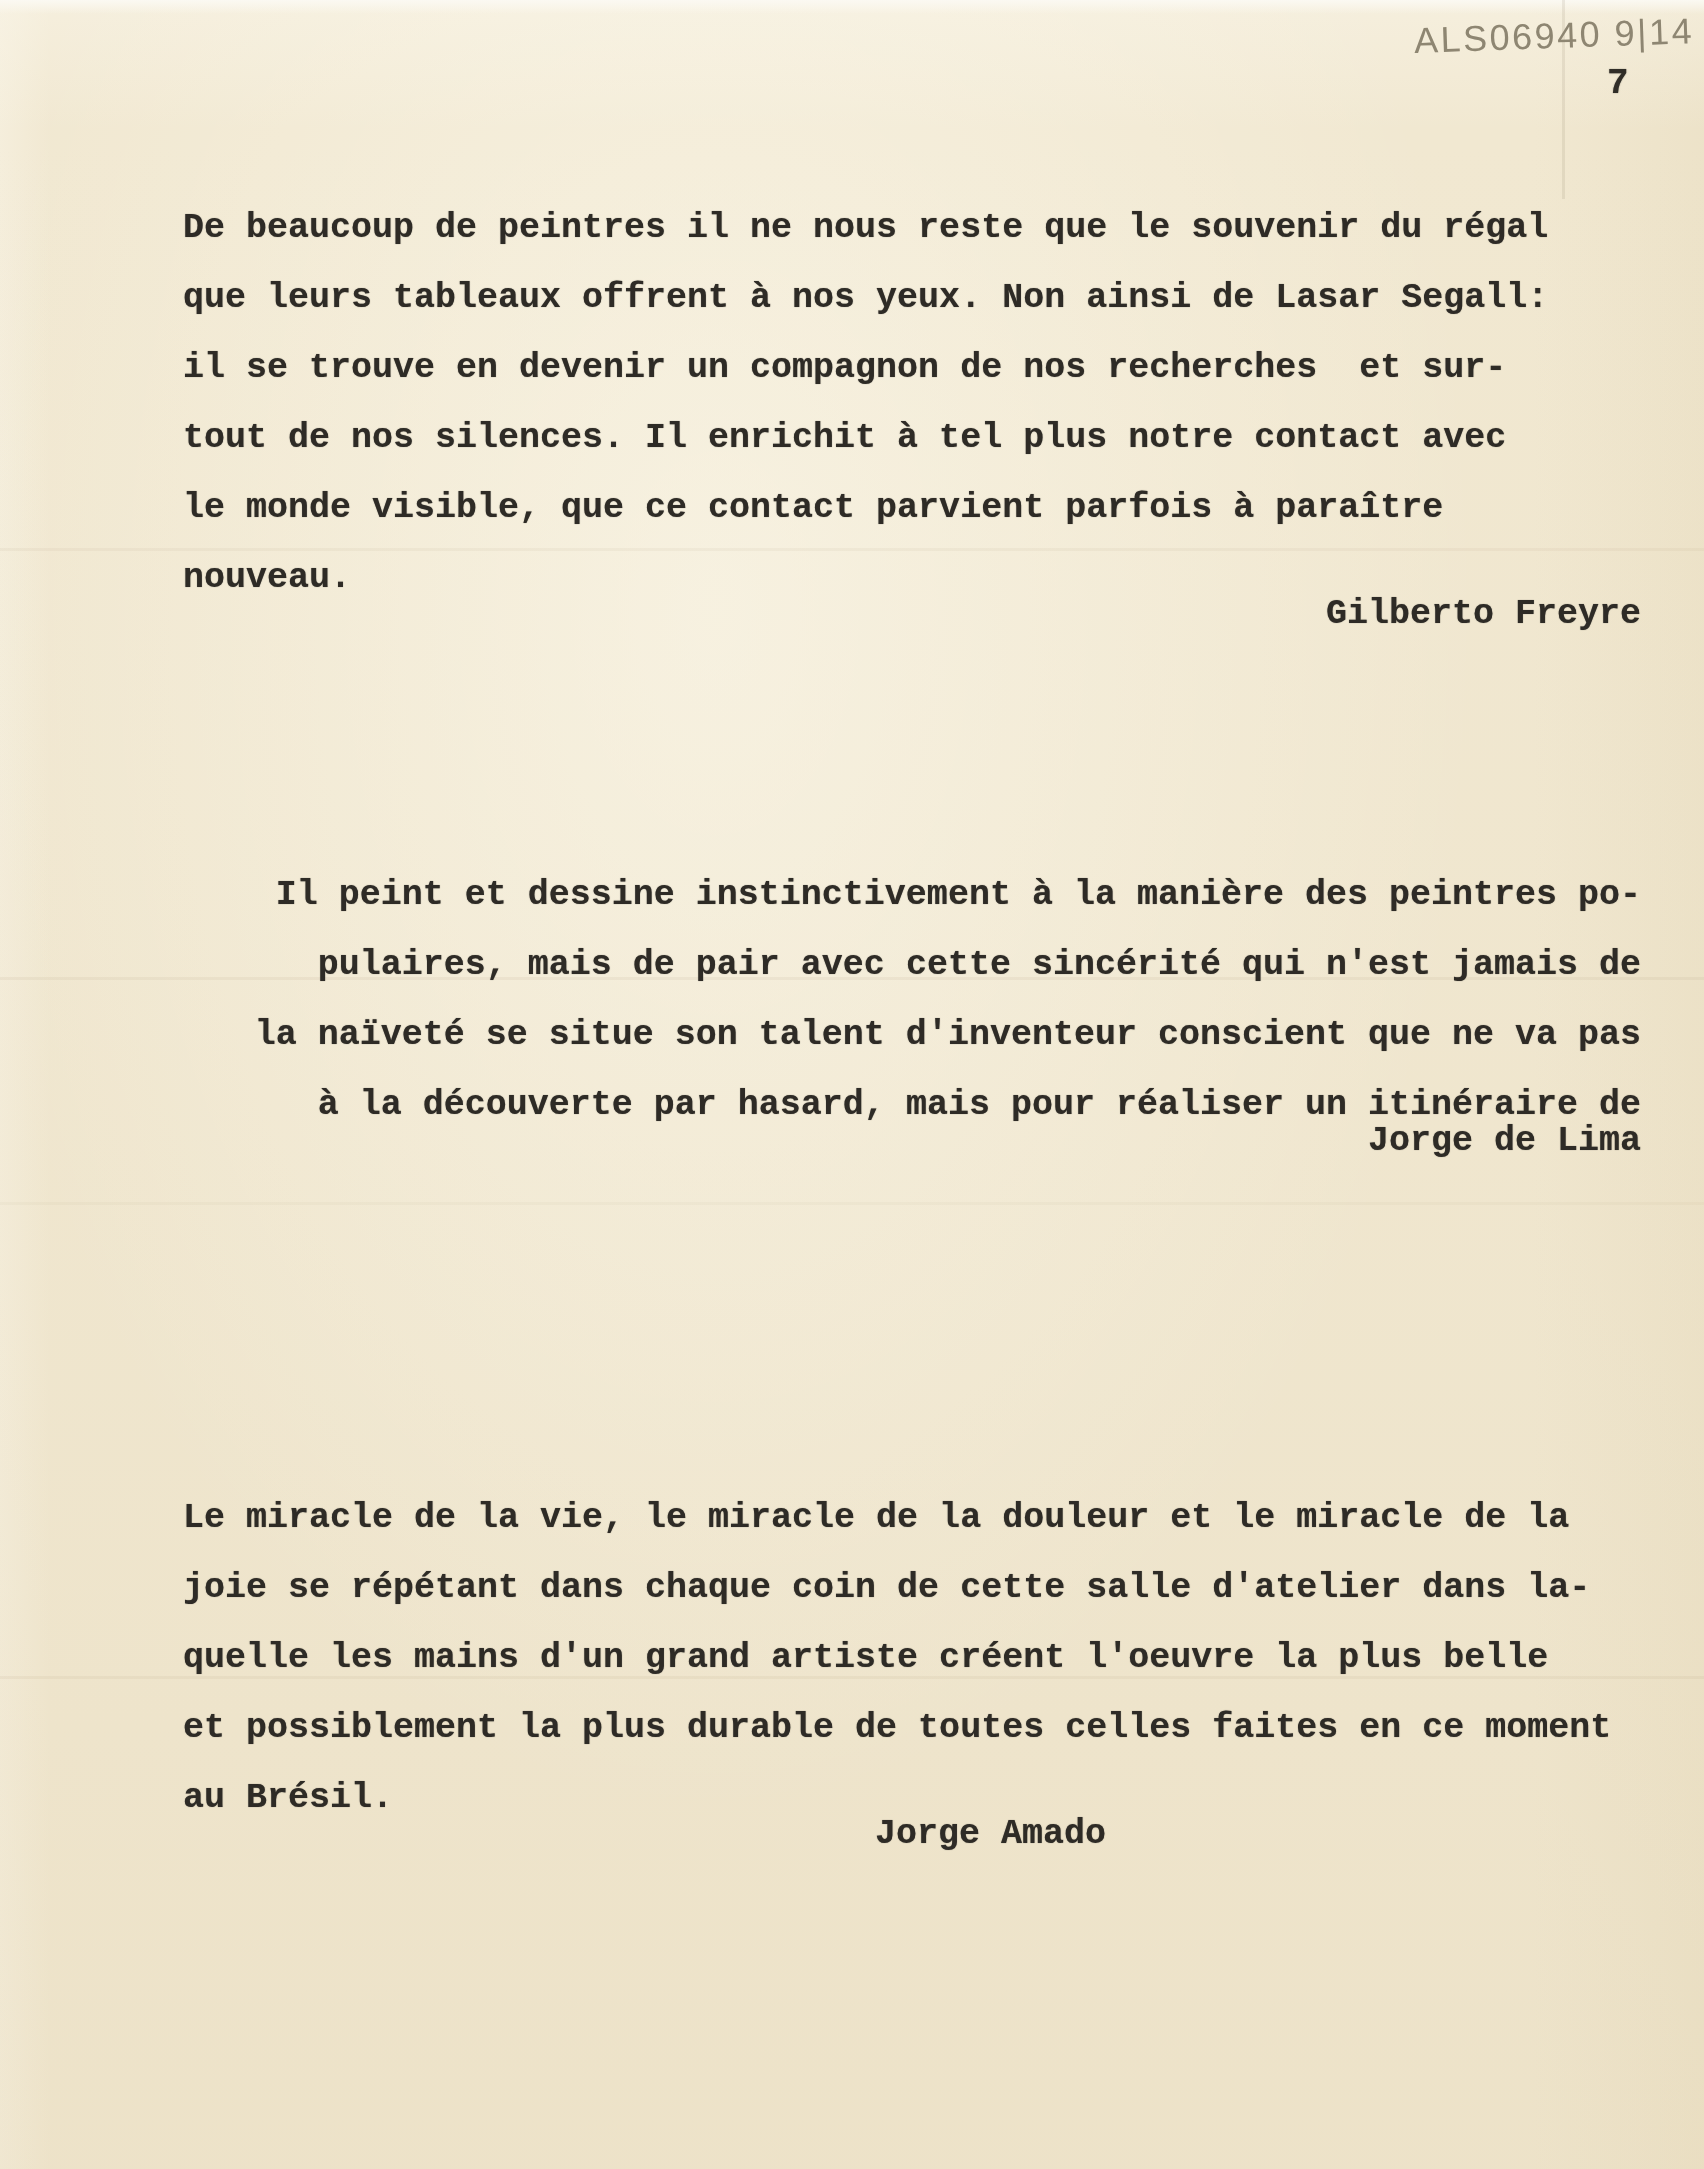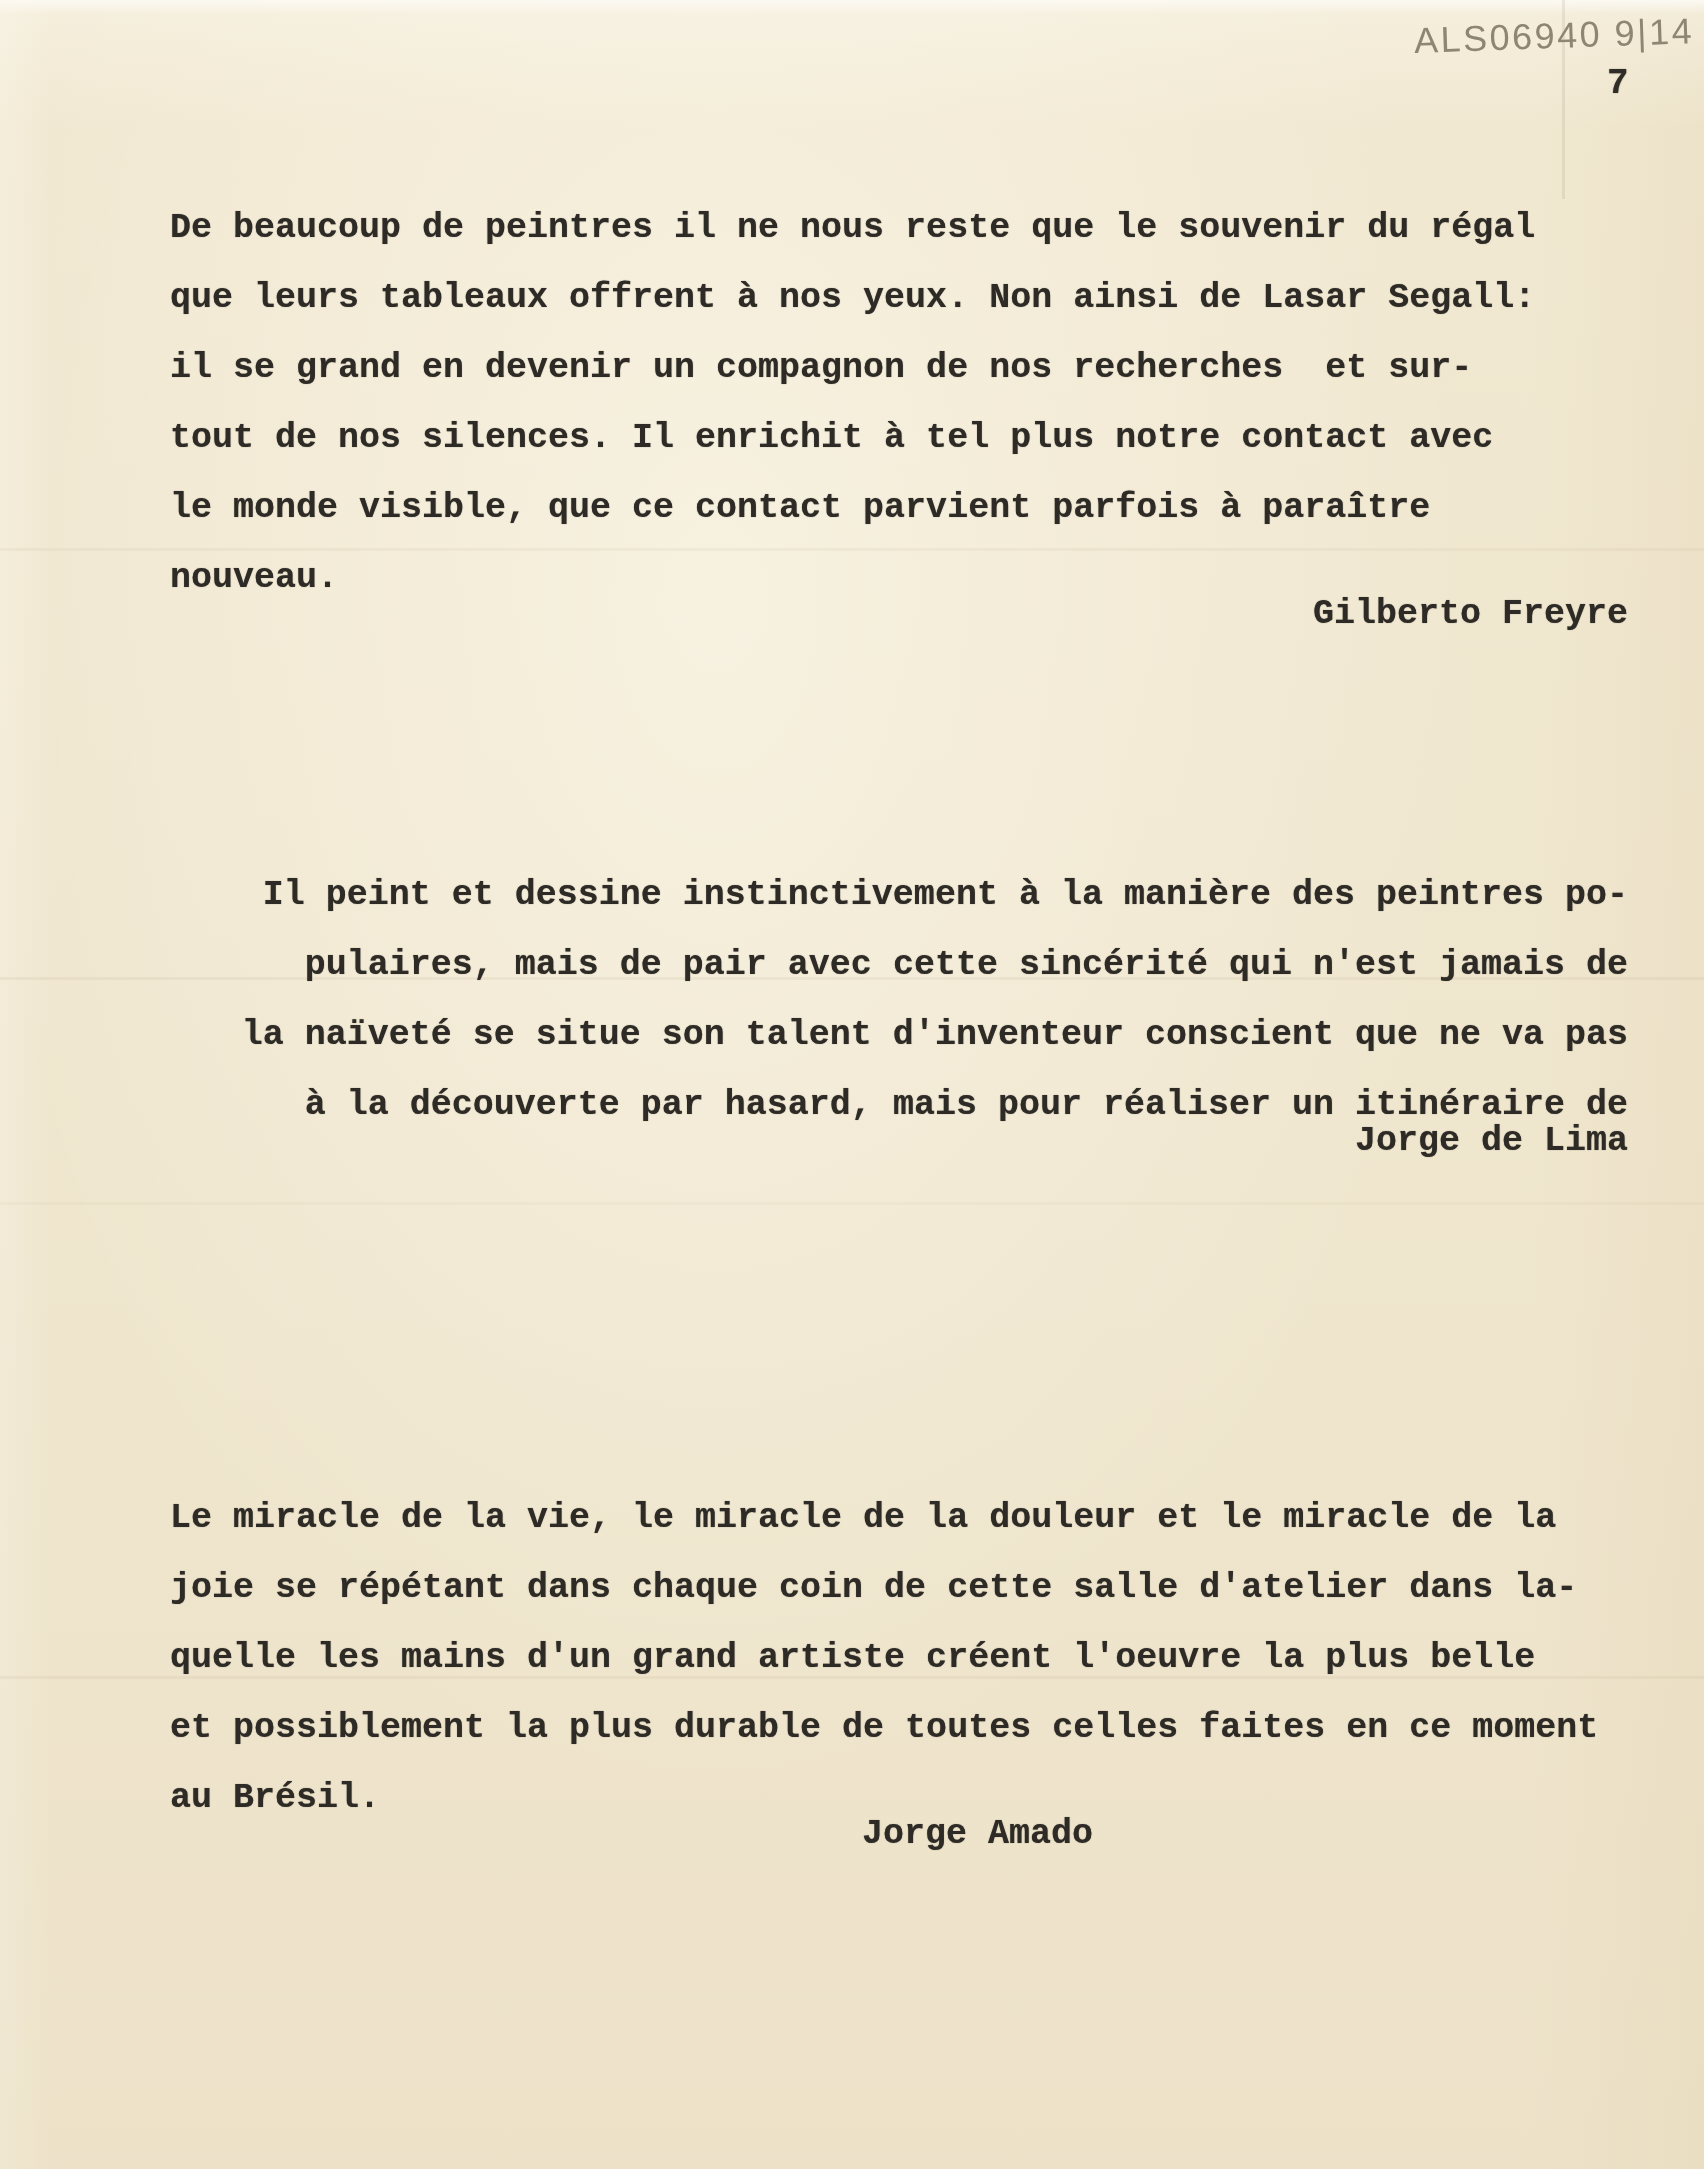--- a/index.html
+++ b/index.html
@@ -52,21 +52,21 @@
     top: 63px;
     font-size: 36px;
     font-weight: 700;
     color: #302d27;
     text-shadow: 0 0 1.3px rgba(48,45,39,0.6);
   }
 
   
   .quote {
     position: absolute;
-    left: 170px;
+    left: 183px;
     width: 1458px;
     font-size: 35px;
     font-weight: 700;
     line-height: 70px;
     color: #2e2b26;
     text-shadow: 0 0 1.1px rgba(46,43,38,0.55);
   }
   .t-line { white-space: pre; }
   .attribution {
     margin-top: -34px;
@@ -91,21 +91,21 @@
   <div class="crease-3"></div>
   <div class="crease-4"></div>
 
   <div class="annotation">ALS06940 9|14</div>
 
   <div class="page-number">7</div>
 
   <section class="quote quote-1">
     <div class="t-line">De beaucoup de peintres il ne nous reste que le souvenir du régal</div>
     <div class="t-line">que leurs tableaux offrent à nos yeux. Non ainsi de Lasar Segall:</div>
-    <div class="t-line">il se grand en devenir un compagnon de nos recherches  et sur-</div>
+    <div class="t-line">il se trouve en devenir un compagnon de nos recherches  et sur-</div>
     <div class="t-line">tout de nos silences. Il enrichit à tel plus notre contact avec</div>
     <div class="t-line">le monde visible, que ce contact parvient parfois à paraître</div>
     <div class="t-line">nouveau.</div>
     <div class="attribution">Gilberto Freyre</div>
   </section>
 
   <section class="quote quote-2">
     <div class="t-line">Il peint et dessine instinctivement à la manière des peintres po-</div>
     <div class="t-line">pulaires, mais de pair avec cette sincérité qui n'est jamais de</div>
     <div class="t-line">la naïveté se situe son talent d'inventeur conscient que ne va pas</div>

